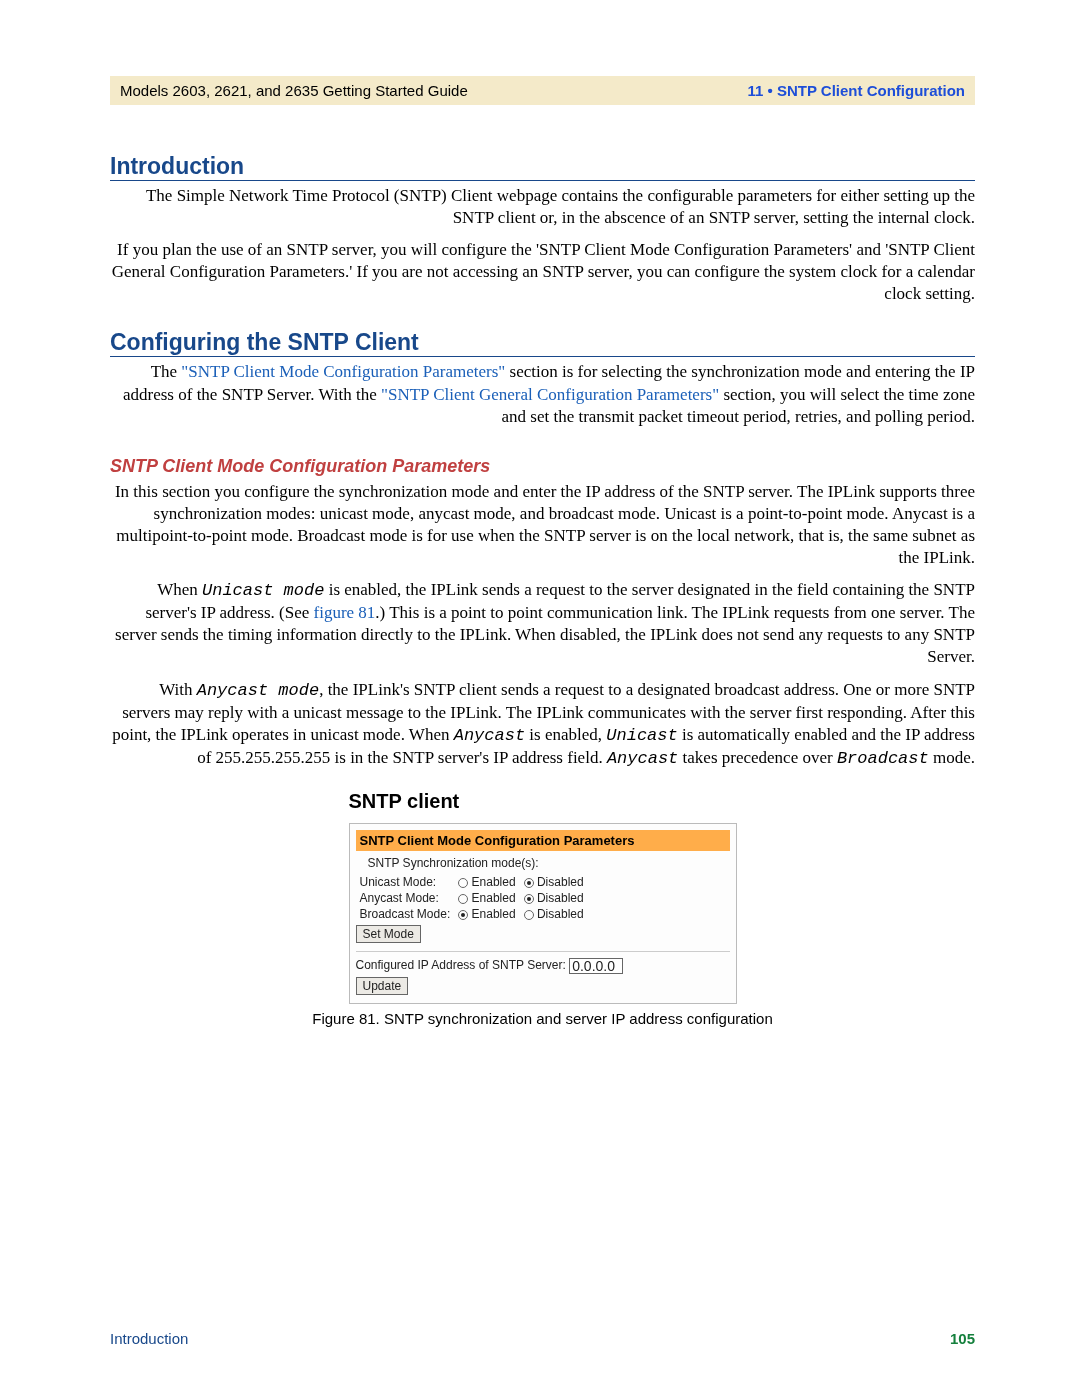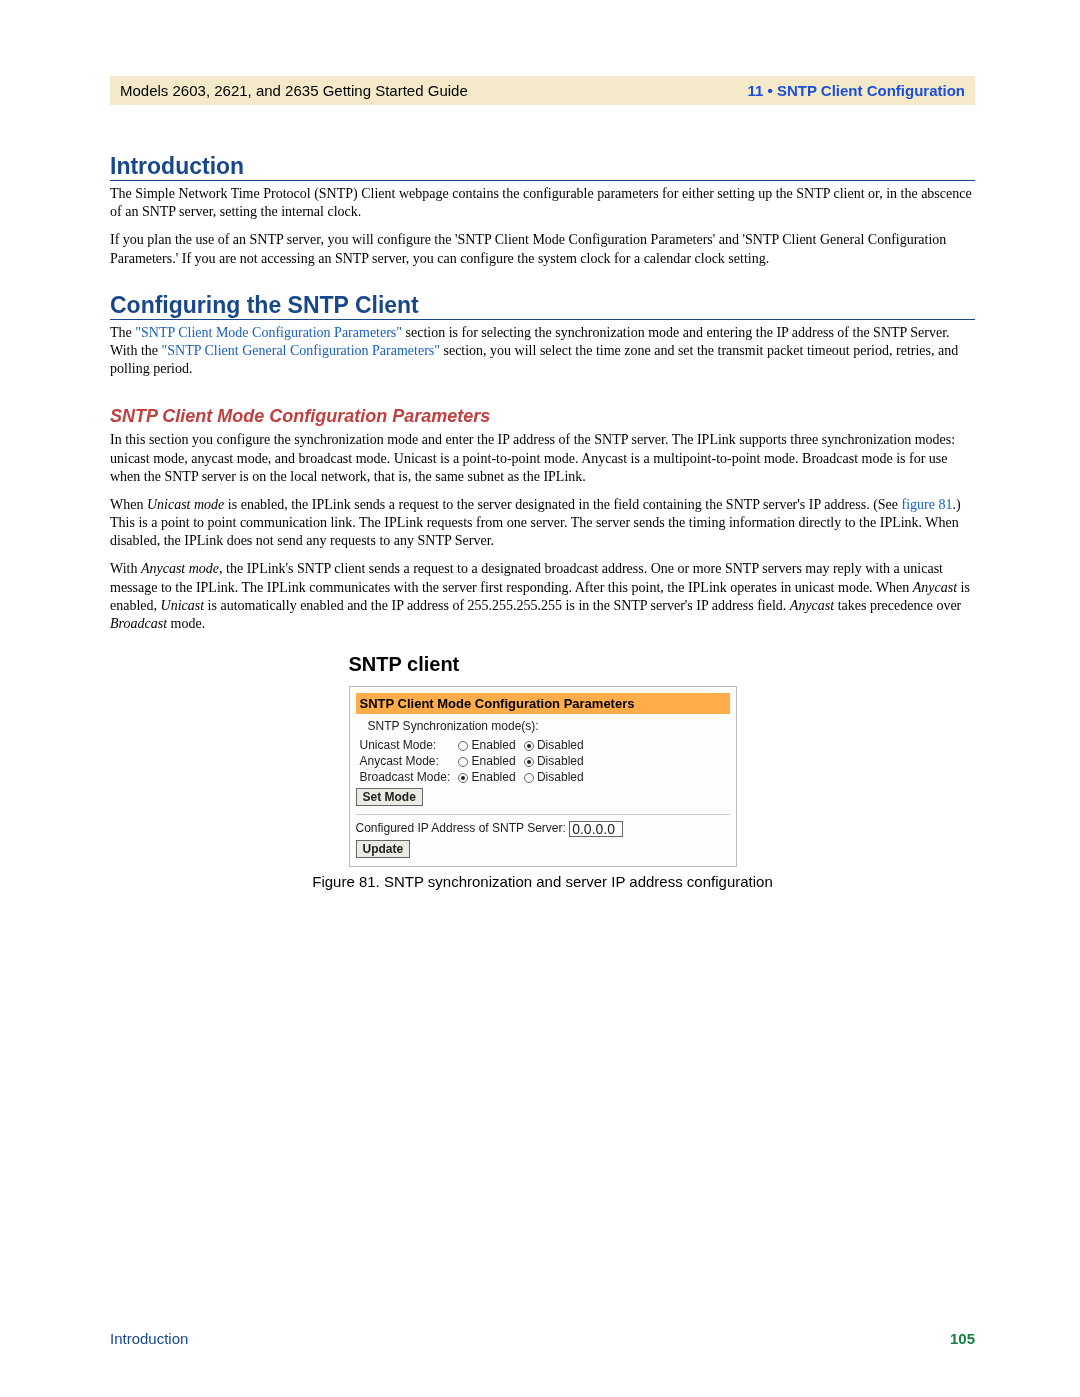--- a/index.html
+++ b/index.html
@@ -48,31 +48,32 @@
     font-family: Arial, Helvetica, sans-serif;
     font-size: 18px;
     font-weight: bold;
     font-style: italic;
     color: #c04040;
     margin: 28px 0 2px 0;
   }
   p {
     margin: 4px 0 10px 0;
     line-height: 1.30;
-    font-size: 14px;
-    text-align: left;
+    font-size: 17px;
+    text-align: right;
   }
   p + p {
     margin-top: 10px;
   }
   .link {
     color: #1a5fb8;
   }
   .italic {
     font-style: italic;
+    font-family: Liberation Mono, monospace;
   }
   .footer {
     position: absolute;
     bottom: 50px;
     left: 110px;
     right: 105px;
     display: flex;
     justify-content: space-between;
     font-family: Arial, Helvetica, sans-serif;
     font-size: 15px;
@@ -146,21 +147,20 @@
     top: 2px;
     left: 2px;
   }
   .btn {
     display: inline-block;
     font-size: 12px;
     border: 1px solid #666;
     background: #eceae5;
     padding: 1px 6px;
     margin-top: 3px;
-    font-weight: bold;
   }
   .hr {
     border-top: 1px solid #ccc;
     margin: 8px 0 6px 0;
   }
   .ipline {
     font-size: 12px;
   }
   .ipbox {
     display: inline-block;

